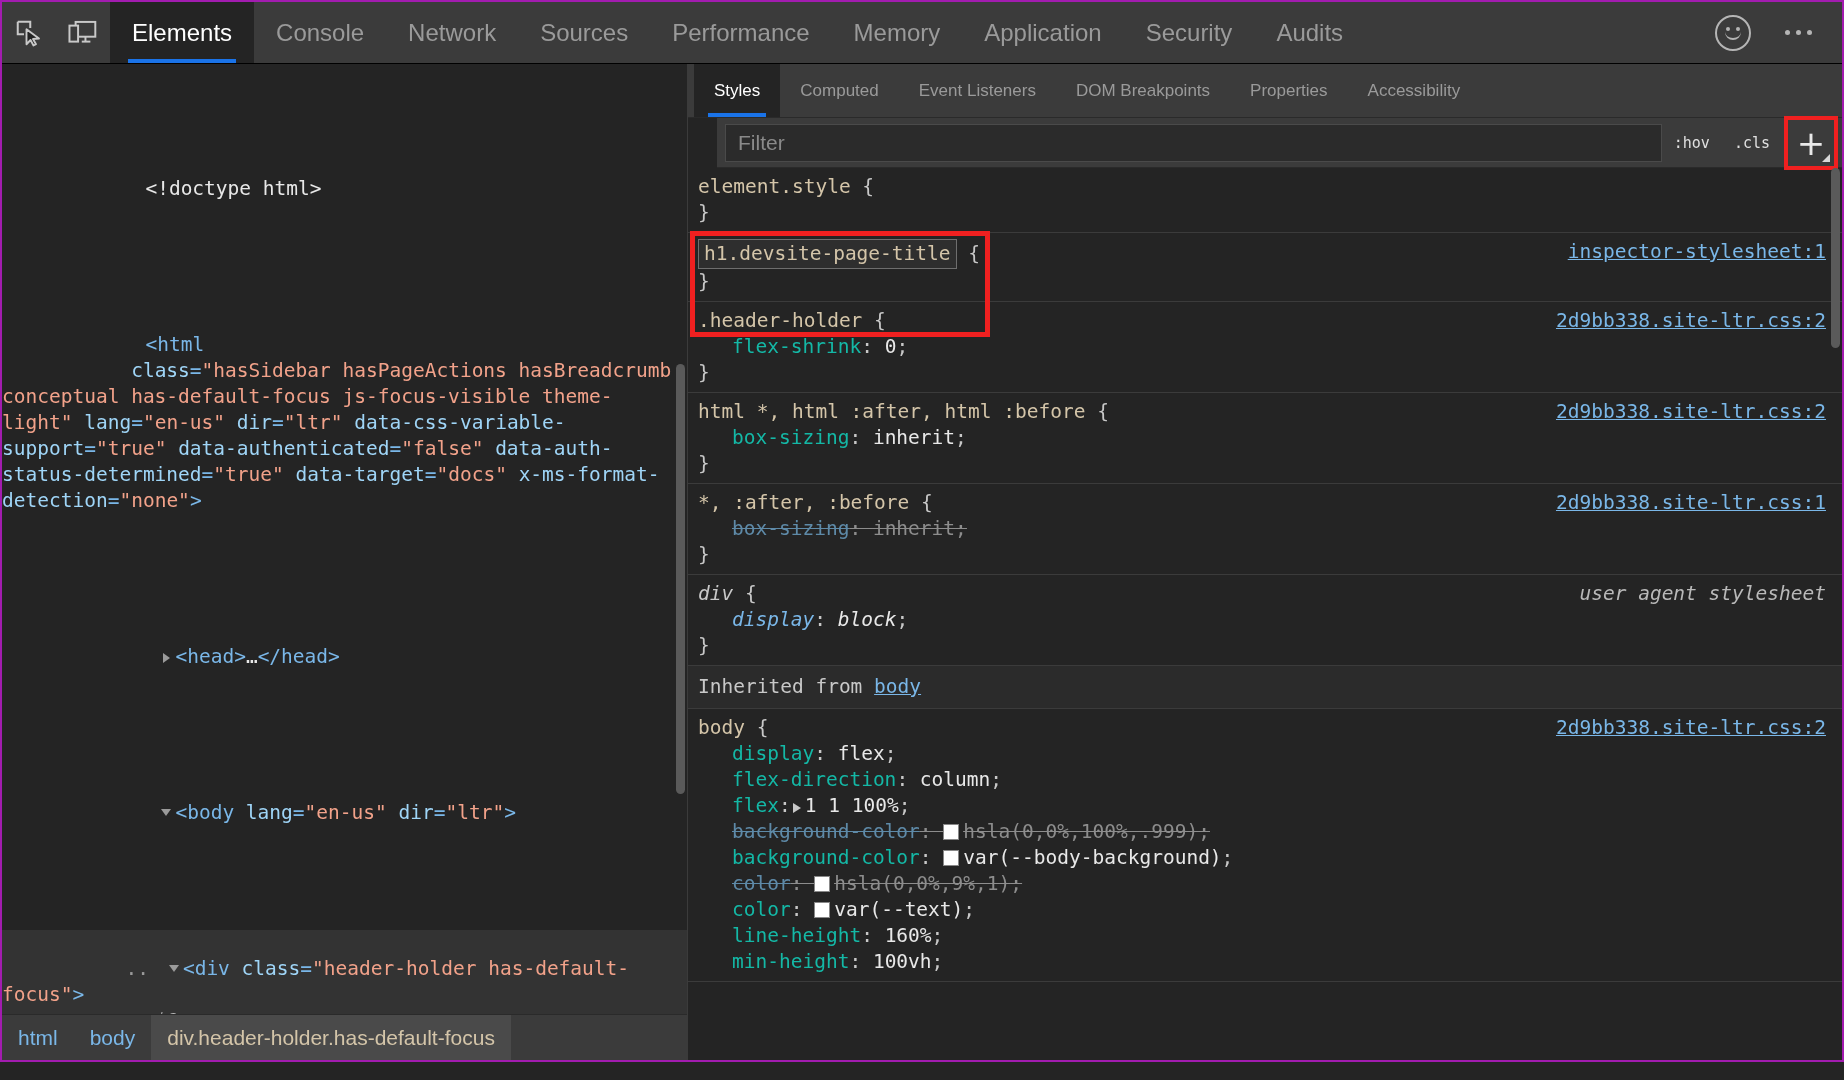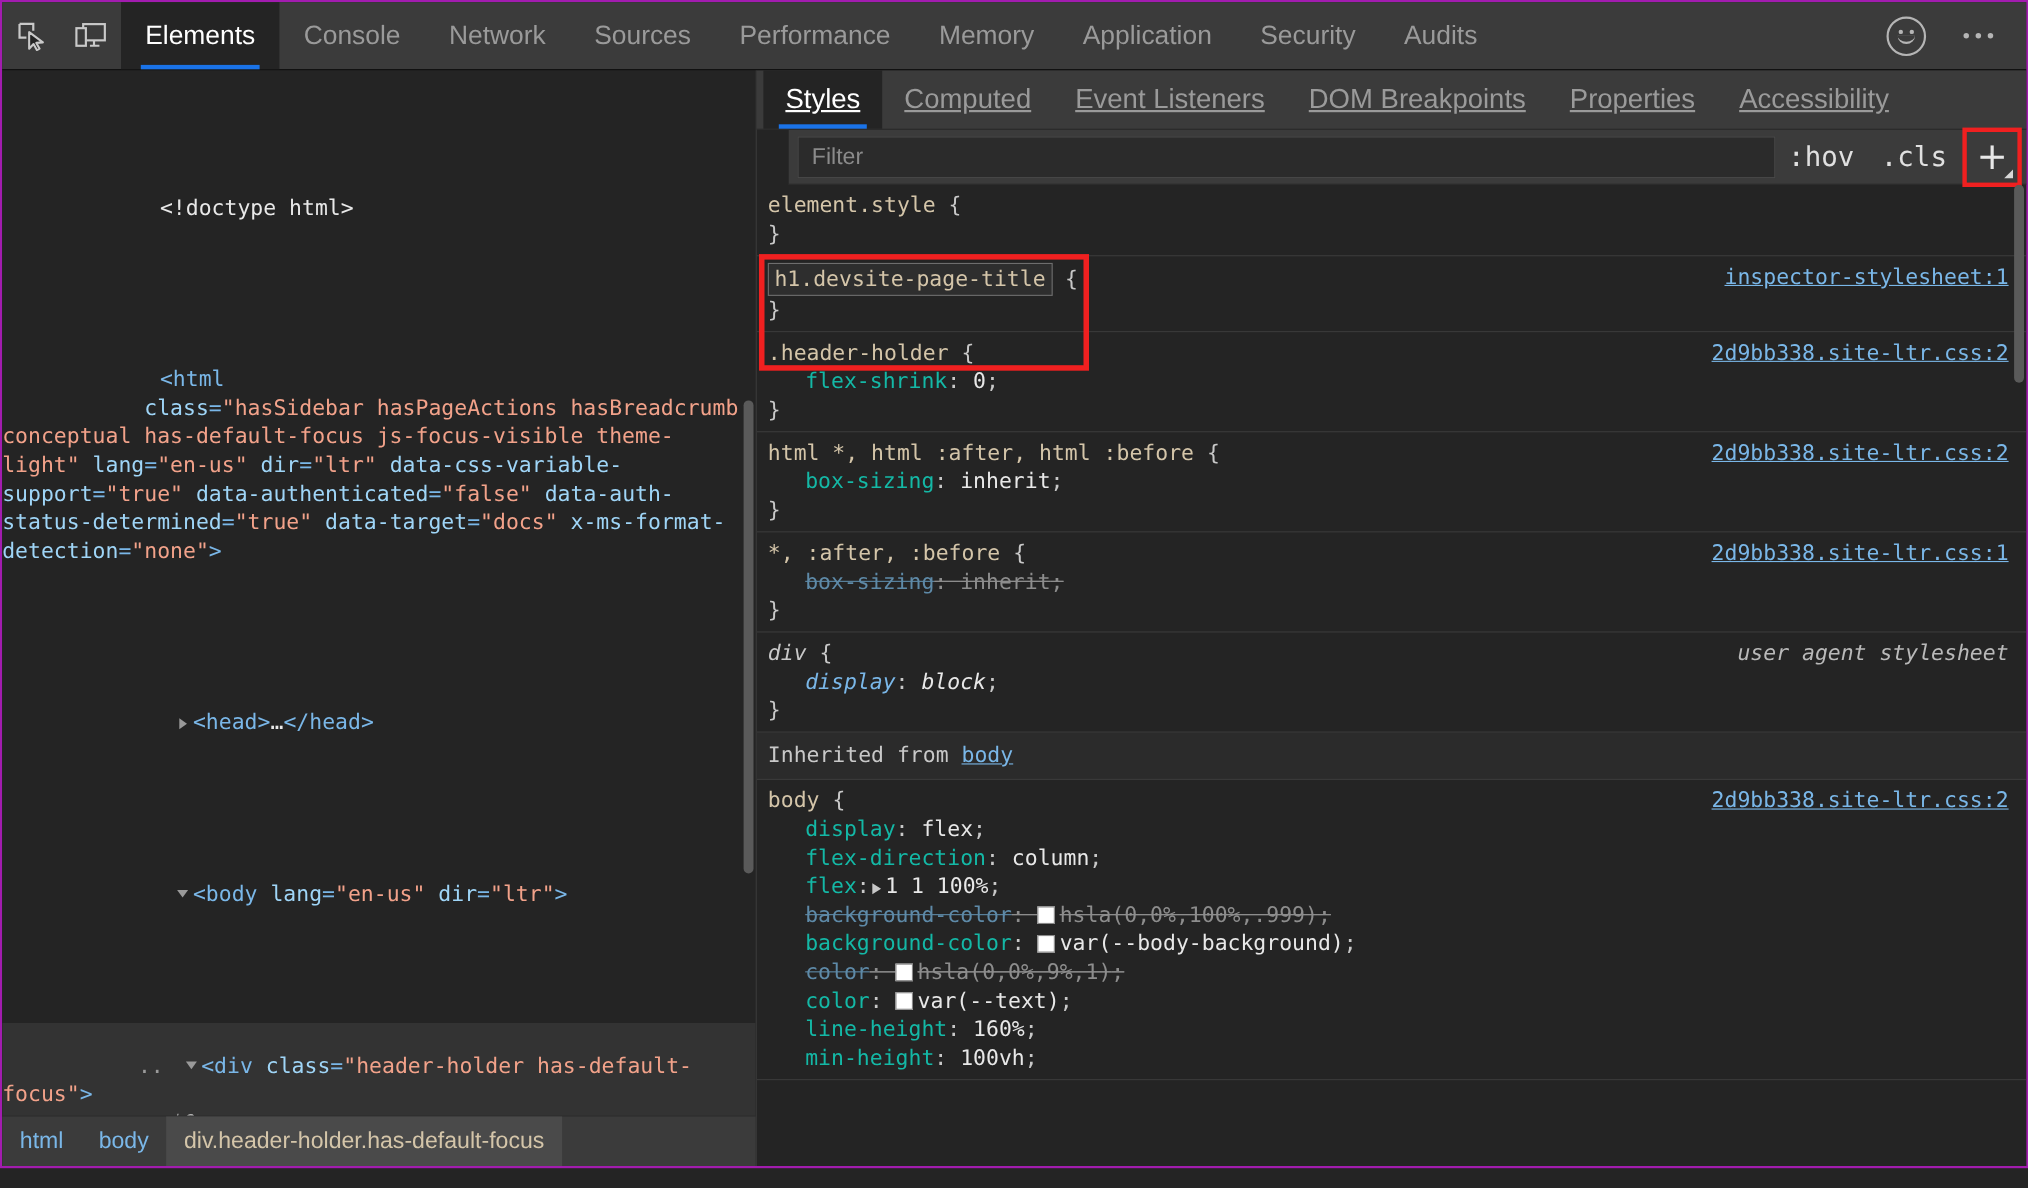--- a/index.html
+++ b/index.html
@@ -93,37 +93,37 @@
   .crumb { padding:0 16px; height:100%; display:flex; align-items:center;
            color:#7ab7e8; cursor:pointer; }
   .crumb.cur { background:#4a4a4a; color:#d4c5a9; }
 
   
   .styles-pane { flex:1; display:flex; flex-direction:column; min-width:0; background:#242424; }
   .sidebar-tabs {
     height:54px; min-height:54px; background:#3b3b3b; display:flex; align-items:stretch;
     padding-left:6px; position:relative; border-bottom:1px solid #2a2a2a;
   }
-  .s-tab { display:flex; align-items:center; padding:0 20px; font-size:25px;
-           color:#9a9a9a; cursor:pointer; position:relative; white-space:nowrap;text-decoration:underline; }
+  .s-tab { display:flex; align-items:center; padding:0 20px; font-size:17px;
+           color:#9a9a9a; cursor:pointer; position:relative; white-space:nowrap; }
   .s-tab.active { color:#fff; background:#242424; }
   .s-tab.active::after { content:""; position:absolute; left:14px; right:14px; bottom:0;
                          height:4px; background:#1a73e8; }
 
   .filter-bar {
     height:50px; min-height:50px; background:#3b3b3b; display:flex; align-items:center;
     padding:0 4px 0 8px; gap:0; border-bottom:1px solid #2a2a2a;margin-left:29px;
   }
   .filter-input {
     flex:1; height:38px; background:#2b2b2b; border:1px solid #4a4a4a;
     color:#c8c8c8; font-size:21px; padding:0 12px; outline:none;
     font-family:"Liberation Sans", sans-serif;
   }
   .filter-input::placeholder { color:#8a8a8a; }
-  .fb-btn { font-family:"DejaVu Sans Mono", monospace; font-size:25px; color:#e0e0e0;
+  .fb-btn { font-family:"DejaVu Sans Mono", monospace; font-size:15px; color:#e0e0e0;
             padding:6px 12px; cursor:pointer; white-space:nowrap; }
   .plus-wrap { position:relative; padding:3px; margin-left:6px; margin-right:4px; }
   .plus-wrap.hl { outline:4px solid #f02020; }
   .plus-btn { width:40px; height:40px; display:flex; align-items:center; justify-content:center;
               font-size:34px; color:#e8e8e8; cursor:pointer; position:relative;
               font-family:"DejaVu Sans", sans-serif; line-height:1; }
   .plus-btn::after { content:""; position:absolute; right:1px; bottom:1px;
                      border-left:8px solid transparent; border-bottom:8px solid #d8d8d8; }
 
   .rules {

